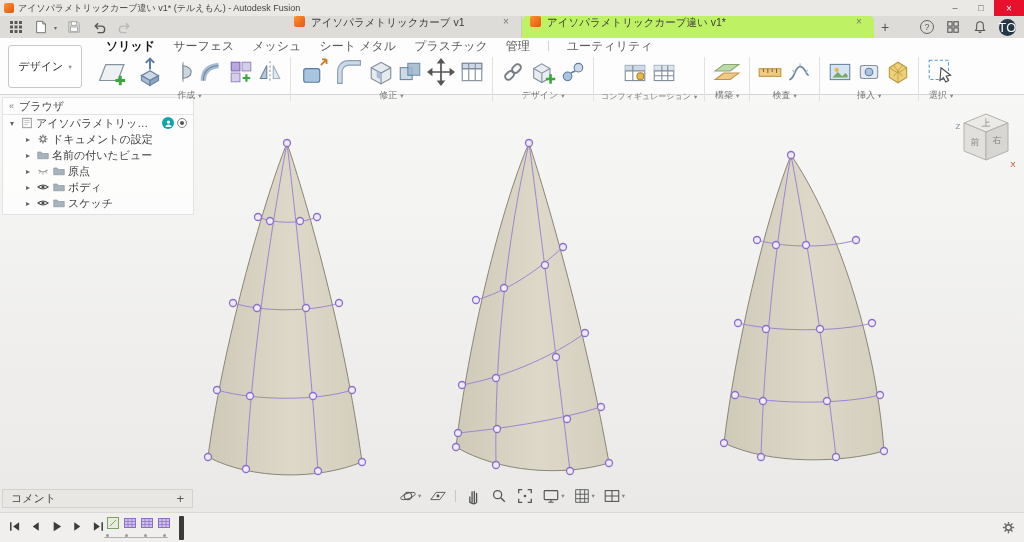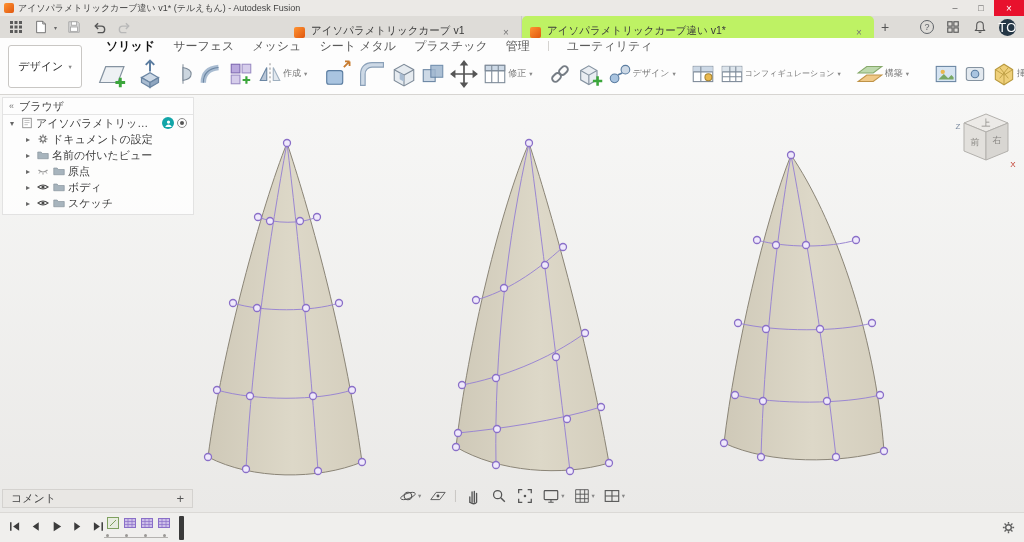--- a/index.html
+++ b/index.html
@@ -11,40 +11,40 @@
 .flogo{width:10px;height:10px;border-radius:2px;background:linear-gradient(135deg,#ff9332,#e0570f);flex:none}
 .wtitle{font-size:9px;color:#444;white-space:nowrap}
 .wctrl{margin-left:auto;display:flex;height:16px}
 .wbtn{width:26px;height:16px;display:flex;align-items:center;justify-content:center;font-size:9px;color:#555}
 .wbtn.close{background:#e8112d;color:#fff;width:30px;font-size:10px}
 
 .tabbar{position:absolute;top:16px;left:0;right:0;height:22px;background:#dedcd8;display:flex;align-items:flex-end;z-index:39}
 .tbleft{display:flex;align-items:center;gap:9px;padding:0 8px;height:22px}
 .tbicon{width:16px;height:16px;display:flex;align-items:center;justify-content:center}
 .fcaret{font-size:6px;color:#666;margin-left:-4px}
-.doctab{display:flex;align-items:flex-end;gap:6px;height:22px;padding:0 8px;font-size:10.5px;color:#3a3a3a;border-right:1px solid #cbc9c5;min-width:0}
+.doctab{display:flex;align-items:flex-start;gap:6px;height:22px;padding:0 8px;font-size:10.5px;color:#3a3a3a;border-right:1px solid #cbc9c5;min-width:0}
 .tlogo{width:11px;height:11px;border-radius:2px;background:linear-gradient(135deg,#ff9332,#e0570f);flex:none}
 .dtlabel{overflow:hidden;text-overflow:ellipsis;white-space:nowrap}
 .tclose{margin-left:auto;color:#777;font-size:10px;width:14px;text-align:center;flex:none}
 .doctab.active{background:#bef264;border-radius:5px 5px 0 0;border-right:none}
 .tab1{width:236px;margin-left:146px}
 .tab2{width:352px}
 .newtab{width:22px;height:22px;display:flex;align-items:center;justify-content:center;color:#555;font-size:14px}
 .tbright{margin-left:auto;display:flex;align-items:center;gap:11px;padding-right:8px;height:22px}
 .helpbtn{width:14px;height:14px;border:1.2px solid #5f6368;border-radius:50%;color:#5f6368;font-size:9px;display:flex;align-items:center;justify-content:center}
 .avatar{width:17px;height:17px;border-radius:50%;background:#253746;color:#fff;font-size:13px;display:flex;align-items:center;justify-content:center;letter-spacing:.3px}
 
 .ribbon{position:absolute;top:38px;left:0;right:0;height:57px;background:#fdfdfd;border-bottom:1px solid #d7d5d2;z-index:38}
 .design-btn{position:absolute;left:8px;top:7px;width:74px;height:43px;background:#fff;border:1px solid #c9c7c4;border-radius:3px;display:flex;align-items:center;justify-content:center;gap:5px;font-size:11px;color:#333}
 .rmain{margin-left:94px;height:100%;display:flex;flex-direction:column}
 .rtabs{display:flex;gap:18px;height:16px;align-items:center;font-size:12px;color:#5a5a5a;padding-left:12px}
 .rtab.active{color:#111;font-weight:bold}
 .rtabsep{width:1px;height:10px;background:#d5d3d0}
 .rtools{flex:1;display:flex;align-items:stretch}
-.rgroup{display:flex;flex-direction:row;align-items:center;justify-content:space-between;padding:1px 2px 2px}
+.rgroup{display:flex;flex-direction:column;align-items:center;justify-content:space-between;padding:1px 2px 2px}
 .ricons{display:flex;align-items:center;gap:3px;flex:1}
 .rlabel{font-size:9px;color:#777;display:flex;gap:3px;align-items:center;white-space:nowrap}
 .rlabel.small{font-size:8px}
 .crt{font-size:6.5px;color:#888}
 .ric{display:flex;align-items:center;justify-content:center}
 .rsep{width:1px;background:#e3e1de;margin:3px 5px}
 
 .canvas{position:absolute;top:95px;left:0;right:0;bottom:0;background:linear-gradient(#f7f7f6,#e9e8e6)}
 .art{position:absolute;top:0;left:0}
 
@@ -354,20 +354,40 @@
                 </svg>
             </span>
           </div>
           <div class="rlabel">
             <span>構築</span>
               <span class="crt">▾</span>
           </div>
         </div>
         <div class="rsep"></div>
 
+        <div class="rgroup">
+          <div class="ricons">
+            <span class="ric">
+              <svg width="26" height="26" viewBox="0 0 24 24">
+                  <rect x="2" y="9" width="20" height="7" fill="#f0c987" stroke="#bf9347"></rect>
+                  <path d="M6 9v3M10 9v4M14 9v3M18 9v4" stroke="#8a6520"></path>
+                </svg>
+            </span>
+            <span class="ric">
+              <svg width="26" height="26" viewBox="0 0 24 24">
+                  <path d="M3 19c5 0 5-12 10-12s5 8 8 8" stroke="#6b86a3" fill="none" stroke-width="1.6"></path>
+                  <path d="M8 13l-2-3M13 7v-3M18 13l2-3" stroke="#aab8c6"></path>
+                </svg>
+            </span>
+          </div>
+          <div class="rlabel">
+            <span>検査</span>
+              <span class="crt">▾</span>
+          </div>
+        </div>
         <div class="rsep"></div>
 
         <div class="rgroup">
           <div class="ricons">
             <span class="ric">
               <svg width="26" height="26" viewBox="0 0 24 24">
                   <rect x="3" y="5" width="18" height="14" fill="#d6e4f2" stroke="#6b86a3"></rect>
                   <circle cx="9" cy="10" r="2" fill="#e9b84e"></circle>
                   <path d="M5 17l5-5 4 4 3-3 2 2v2z" fill="#79a864"></path>
                 </svg>

